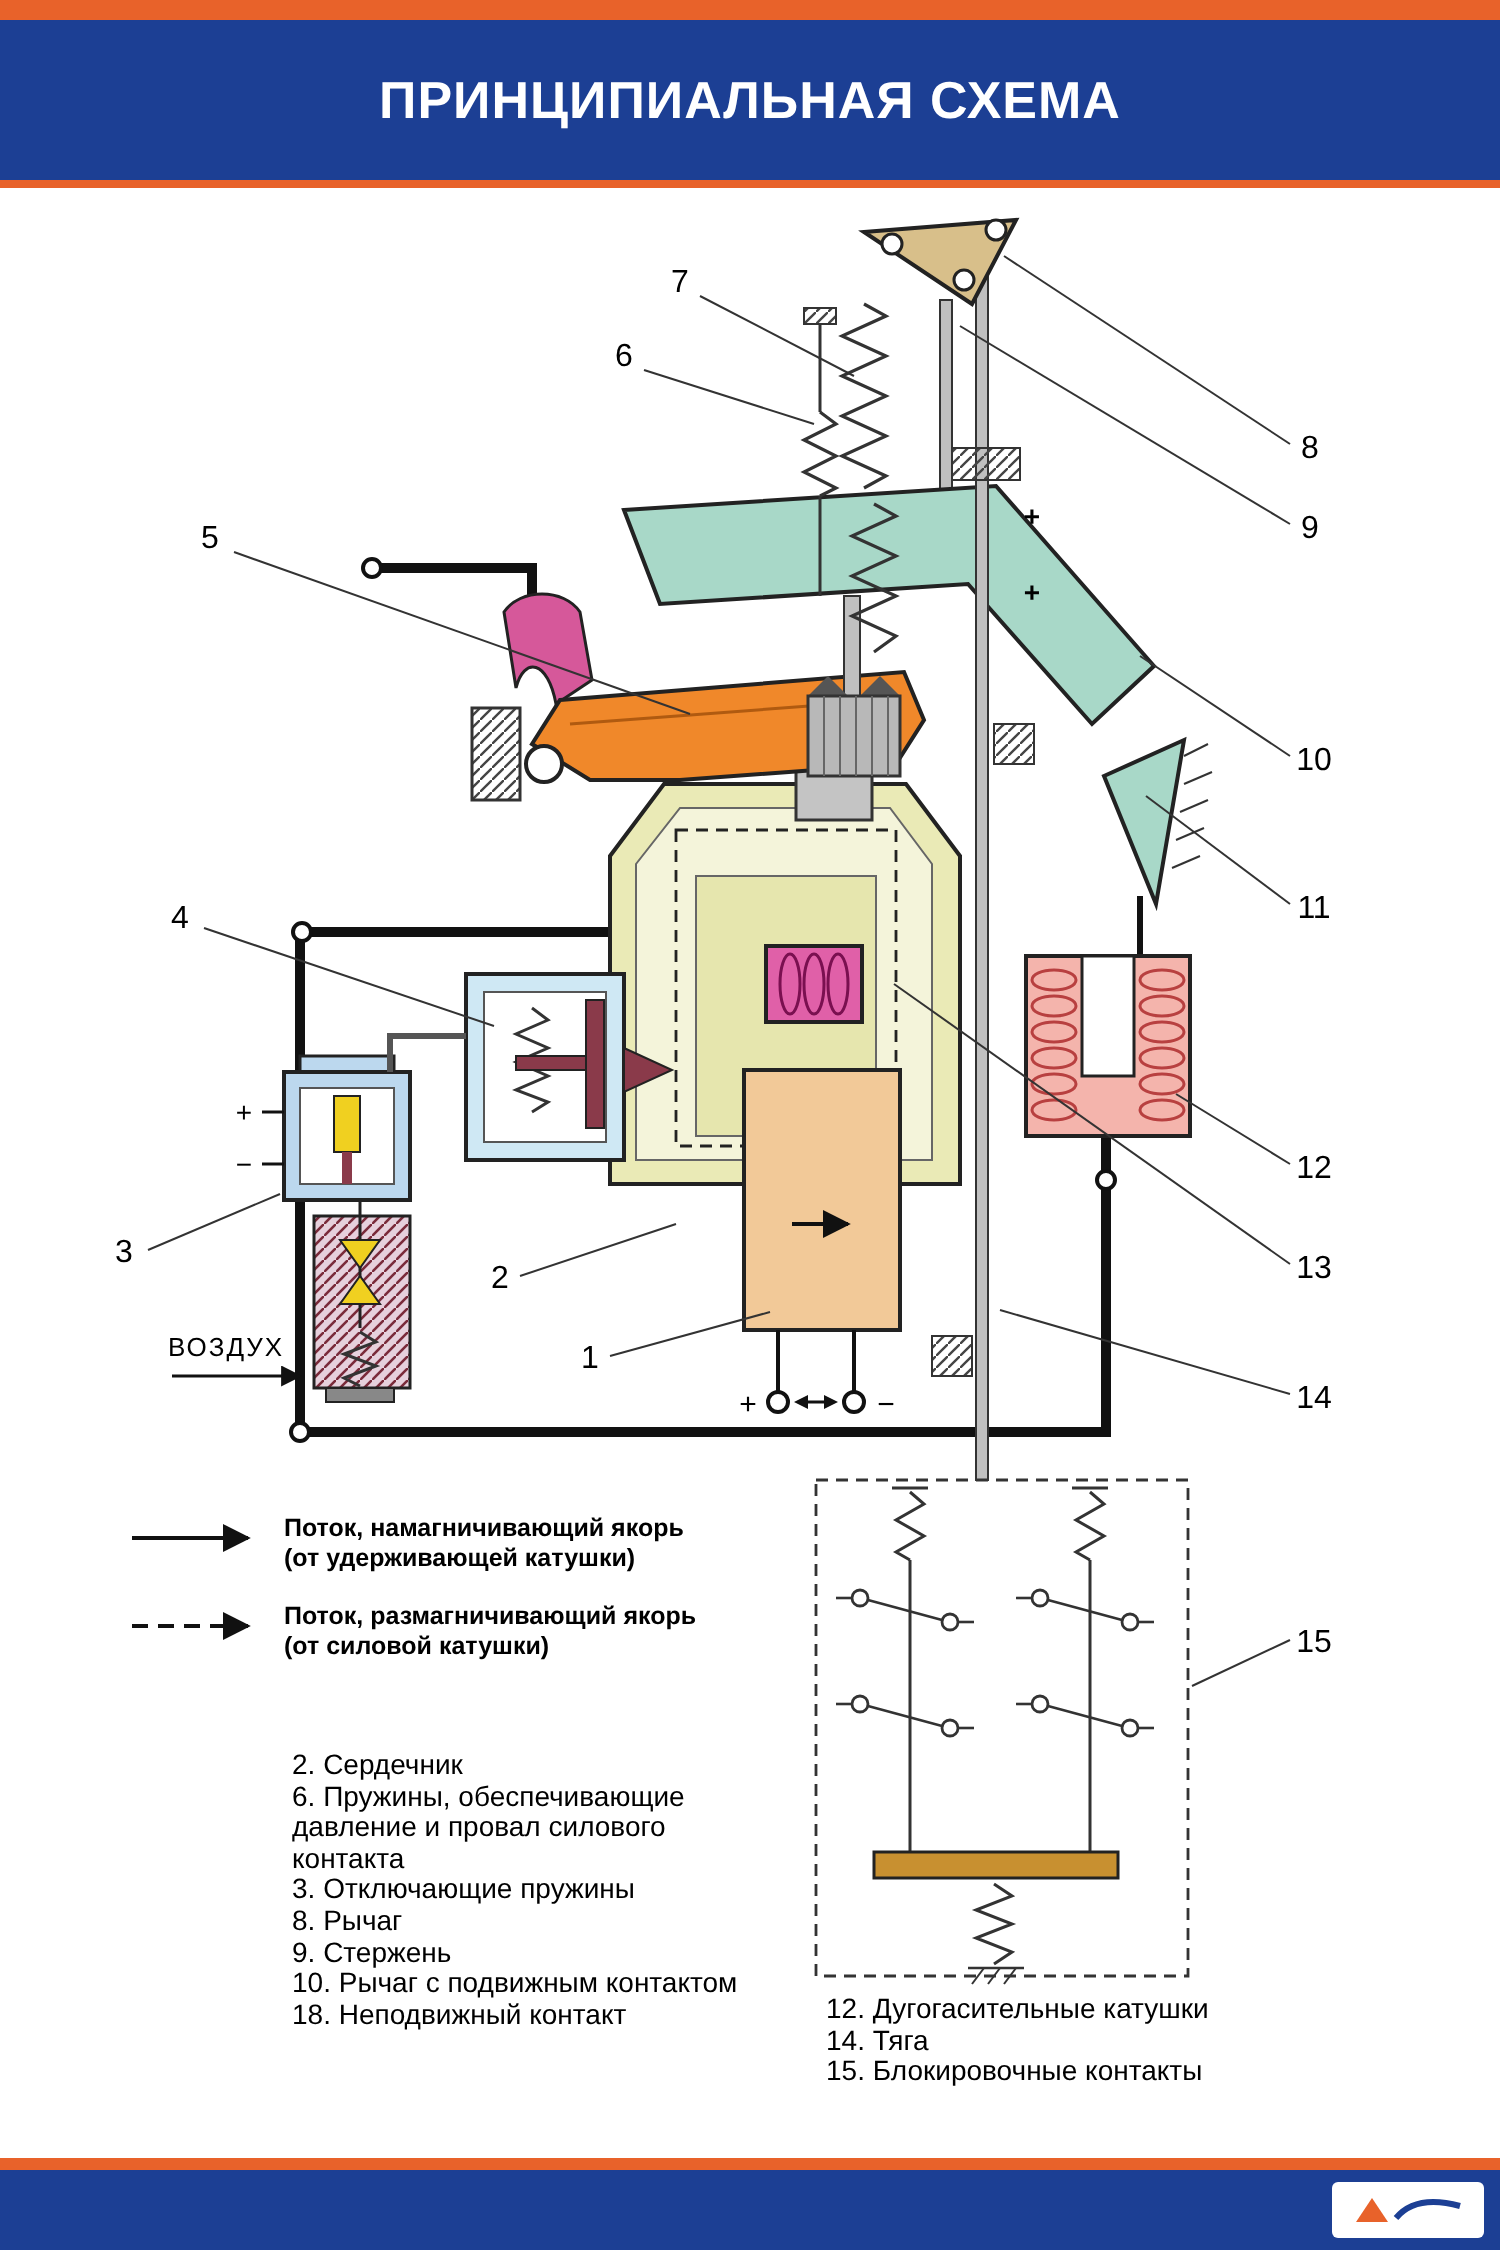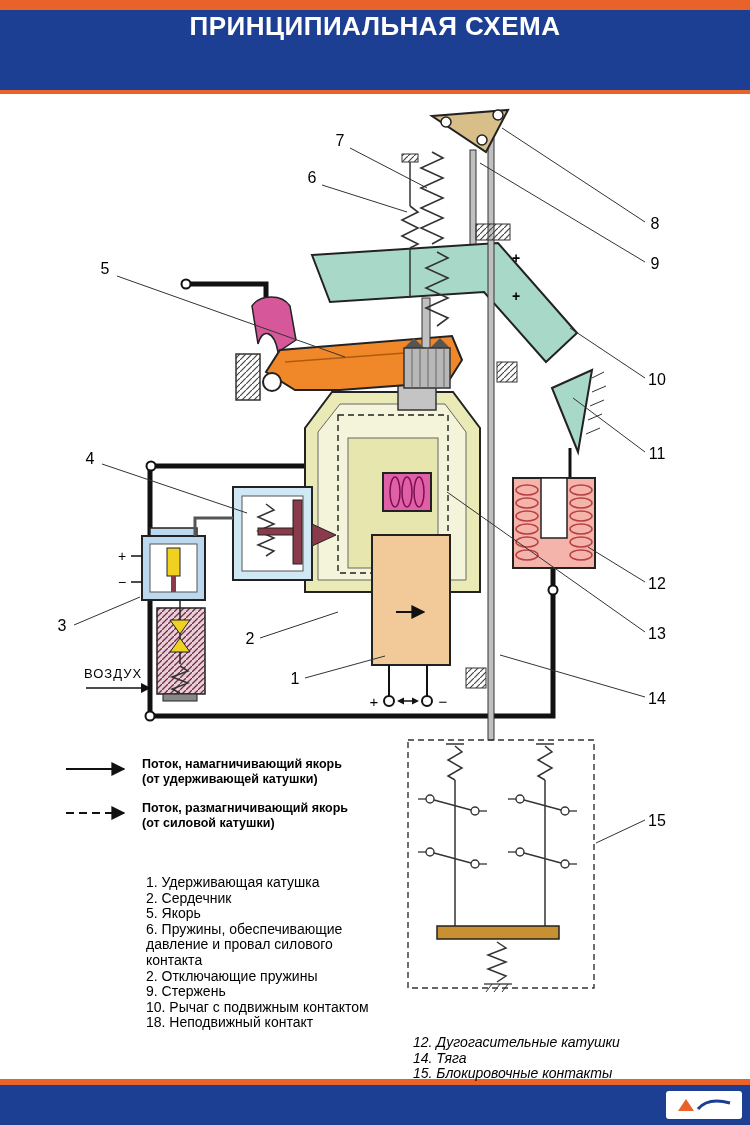--- a/index.html
+++ b/index.html
@@ -1,34 +1,34 @@
 <!DOCTYPE html>
 <html><head>
 <meta charset="utf-8">
 <style>
   html,body{margin:0;padding:0;background:#666;}
   .poster{position:relative;width:750px;height:1125px;background:#fff;overflow:hidden;
           font-family:"Liberation Sans",sans-serif;margin:0 auto;}
   .strip-top{position:absolute;top:0;left:0;width:750px;height:10px;background:#e8622a;}
   .header{position:absolute;top:10px;left:0;width:750px;height:80px;background:#1c3f94;
-          display:flex;flex-direction:column;align-items:center;justify-content:space-between;}
+          display:flex;flex-direction:column;align-items:center;justify-content:center;}
   .header .t1,.header .t2{color:#fff;font-weight:bold;font-size:26px;line-height:32px;letter-spacing:.5px;white-space:nowrap;}
   .header-rule{position:absolute;top:90px;left:0;width:750px;height:4px;background:#e8622a;}
   .strip-bottom{position:absolute;bottom:40px;left:0;width:750px;height:6px;background:#e8622a;}
   .footer{position:absolute;bottom:0;left:0;width:750px;height:40px;background:#1c3f94;}
   .footer-logo{position:absolute;right:8px;bottom:6px;width:76px;height:28px;background:#fff;border-radius:3px;
                display:flex;align-items:center;justify-content:center;}
   svg.diagram{position:absolute;top:0;left:0;z-index:2;}
   svg text{font-family:"Liberation Sans",sans-serif;}
   .callout{font-size:16px;fill:#000;}
   .legend-text{position:absolute;z-index:3;font-size:12.5px;font-weight:bold;line-height:15px;color:#000;}
   .parts{position:absolute;z-index:3;font-size:14px;line-height:15.6px;color:#000;}
   .parts .item{margin:0;}
   .parts-left{left:146px;top:875px;width:240px;}
-  .parts-right{left:413px;top:1035px;width:208px;font-style:italic;}
+  .parts-right{left:413px;top:997px;width:208px;}
 </style>
 </head>
 <body>
 
 <div class="poster">
 
   <div class="strip-top"></div>
   <div class="header">
     <div class="t1">ПРИНЦИПИАЛЬНАЯ СХЕМА</div>
   </div>
@@ -285,25 +285,24 @@
   <div class="legend-text" style="left:142px;top:757px;">
     <div>Поток, намагничивающий якорь</div>
     <div>(от удерживающей катушки)</div>
   </div>
   <div class="legend-text" style="left:142px;top:801px;">
     <div>Поток, размагничивающий якорь</div>
     <div>(от силовой катушки)</div>
   </div>
 
   <div class="parts parts-left">
-    <div class="item">1. Удерживающая катушка</div>
     <div class="item">2. Сердечник</div>
-    <div class="item">5. Якорь</div>
     <div class="item">6. Пружины, обеспечивающие давление и провал силового контакта</div>
-    <div class="item">2. Отключающие пружины</div>
+    <div class="item">3. Отключающие пружины</div>
+    <div class="item">8. Рычаг</div>
     <div class="item">9. Стержень</div>
     <div class="item">10. Рычаг с подвижным контактом</div>
     <div class="item">18. Неподвижный контакт</div>
   </div>
   <div class="parts parts-right">
     <div class="item">12. Дугогасительные катушки</div>
     <div class="item">14. Тяга</div>
     <div class="item">15. Блокировочные контакты</div>
   </div>
 

